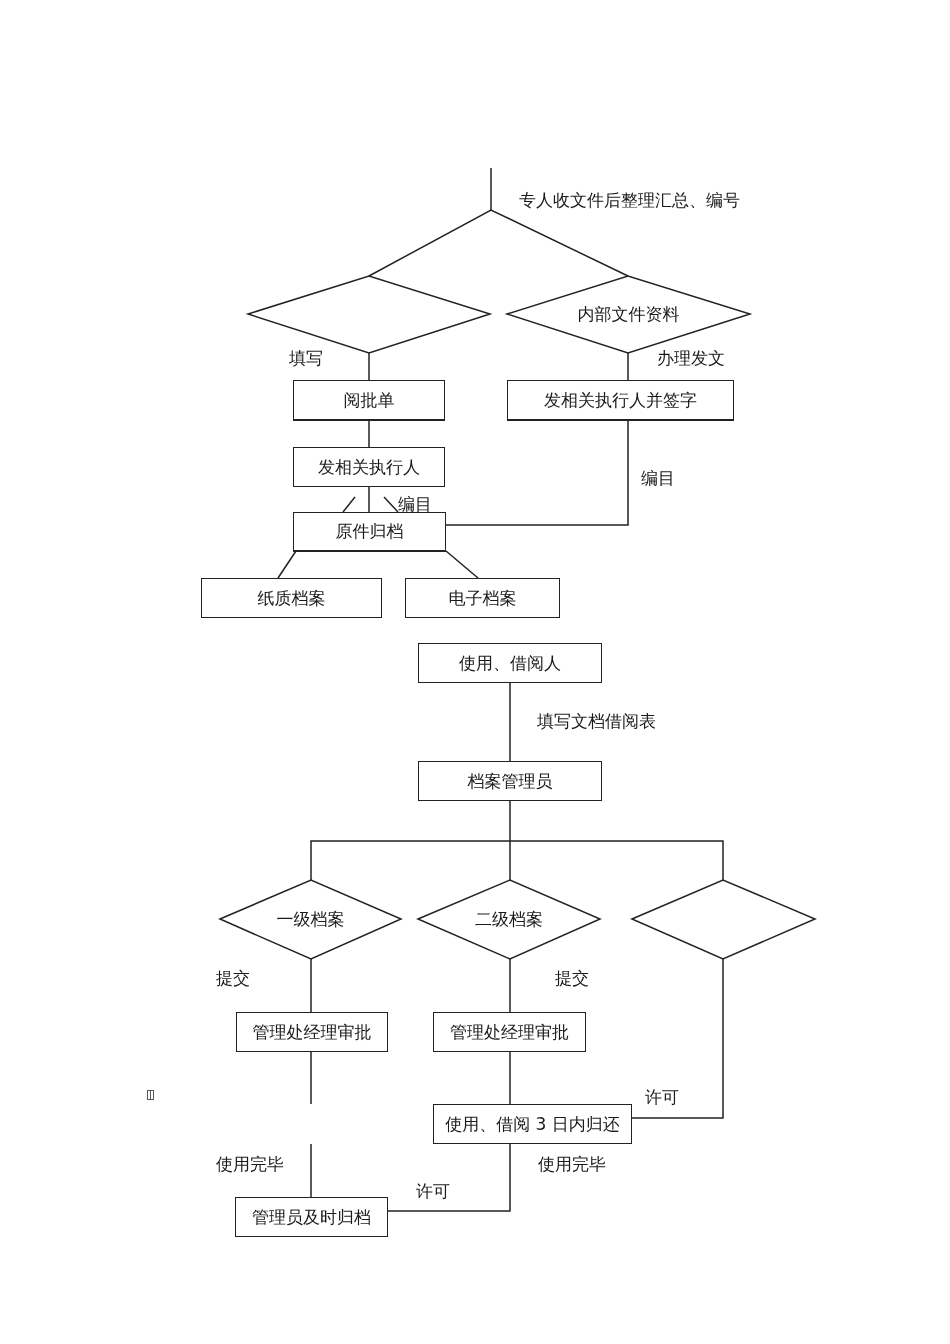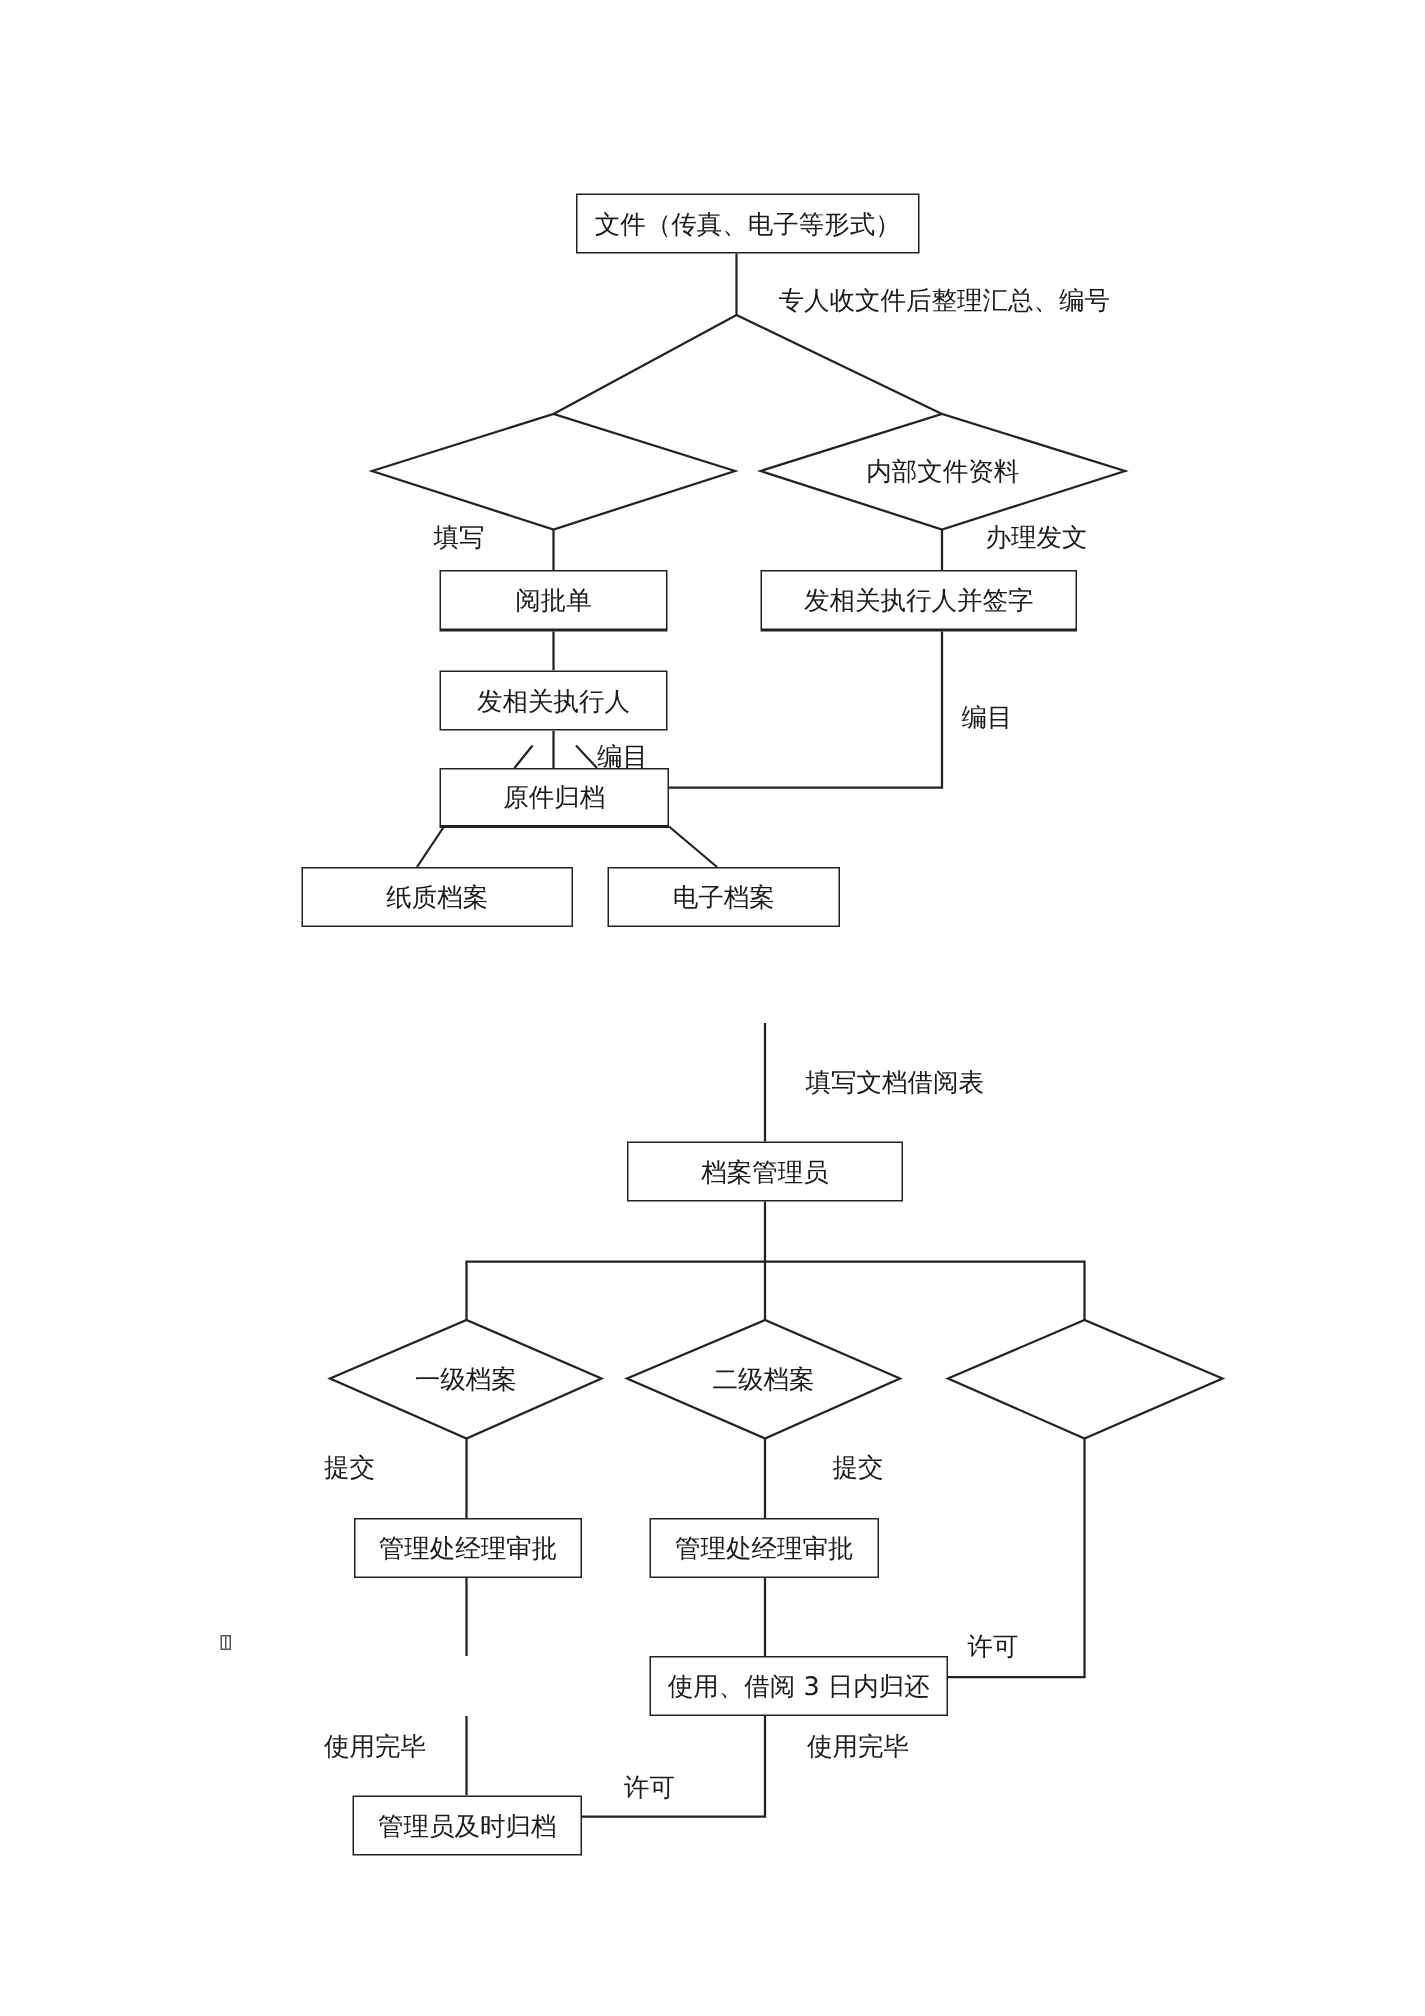--- a/index.html
+++ b/index.html
@@ -49,40 +49,40 @@
       <line x1="510" y1="1052" x2="510" y2="1104"></line>
       <line x1="311" y1="1144" x2="311" y2="1197"></line>
       <polyline points="510,1144 510,1211 387,1211"></polyline>
 
       <polygon points="220,919 311,880 401,919 311,959"></polygon>
       <polygon points="418,919 510,880 600,919 510,959"></polygon>
       <polygon points="632,919 723,880 815,919 723,959"></polygon>
     </g>
   </svg>
 
-  <div class="box" style="left:384px;top:129px;width:229px;height:40px;">文件（传真、电子等形式）</div>
   <div class="elabel" style="left:519px;top:189px;">专人收文件后整理汇总、编号</div>
 
   <div class="dlabel" style="left:507px;top:276px;width:243px;height:77px;">内部文件资料</div>
 
   <div class="elabel" style="left:289px;top:347px;">填写</div>
   <div class="elabel" style="left:657px;top:347px;">办理发文</div>
 
   <div class="box shadow" style="left:293px;top:380px;width:152px;height:41px;">阅批单</div>
-  <div class="box shadow" style="left:507px;top:380px;width:211px;height:41px;">发相关执行人并签字</div>
+  <div class="box shadow" style="left:507px;top:380px;width:227px;height:41px;">发相关执行人并签字</div>
 
   <div class="box" style="left:293px;top:447px;width:152px;height:40px;">发相关执行人</div>
   <div class="elabel" style="left:641px;top:467px;">编目</div>
   <div class="elabel" style="left:398px;top:493px;">编目</div>
 
   <div class="box shadow" style="left:293px;top:512px;width:153px;height:40px;">原件归档</div>
 
   <div class="box" style="left:201px;top:578px;width:181px;height:40px;">纸质档案</div>
   <div class="box" style="left:405px;top:578px;width:155px;height:40px;">电子档案</div>
 
+  <div class="box" style="left:418px;top:643px;width:184px;height:40px;">使用、借阅人</div>
   <div class="elabel" style="left:537px;top:710px;">填写文档借阅表</div>
   <div class="box" style="left:418px;top:761px;width:184px;height:40px;">档案管理员</div>
 
   <div class="dlabel" style="left:220px;top:880px;width:181px;height:79px;">一级档案</div>
   <div class="dlabel" style="left:418px;top:880px;width:182px;height:79px;">二级档案</div>
 
   <div class="elabel" style="left:216px;top:967px;">提交</div>
   <div class="elabel" style="left:555px;top:967px;">提交</div>
 
   <div class="box" style="left:236px;top:1012px;width:152px;height:40px;">管理处经理审批</div>

